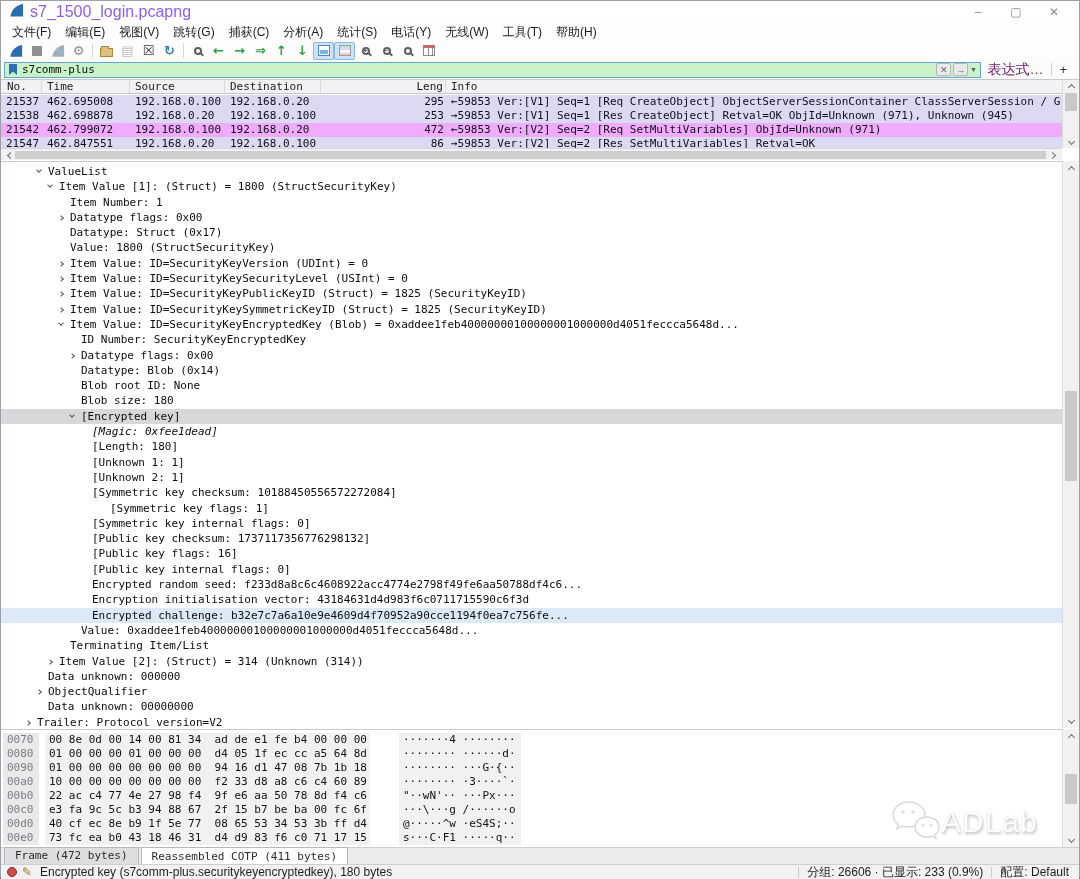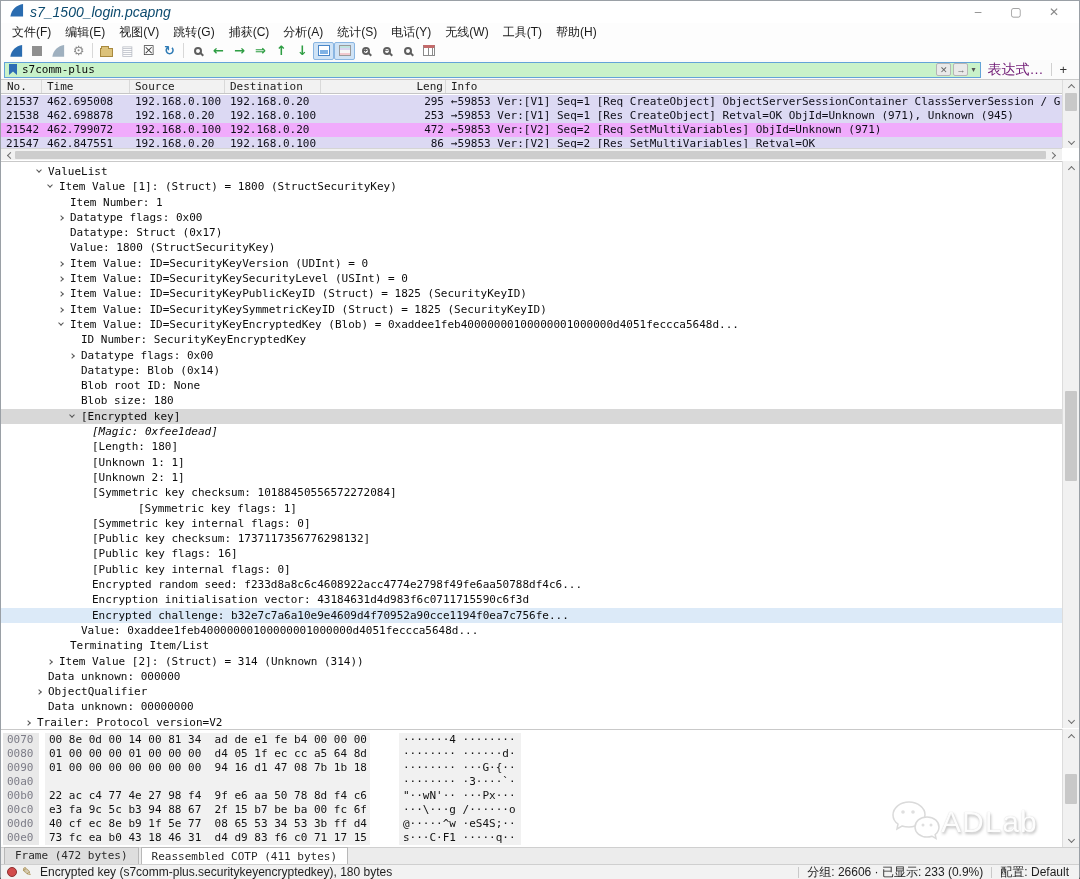--- a/index.html
+++ b/index.html
@@ -2,21 +2,21 @@
 <html><head>
 <meta charset="utf-8">
 <style>
   * { box-sizing: border-box; margin: 0; padding: 0; }
   html,body { width:1080px; height:879px; }
   body { font-family:"Liberation Sans",sans-serif; background:#fff; position:relative; overflow:hidden; }
   #window { position:absolute; inset:0; border:1px solid #9aa0a6; border-bottom:2px solid #444; background:#fff; }
 
   
   #titlebar { position:absolute; left:0; top:0; right:0; height:22px; display:flex; align-items:center; padding-left:8px; background:#fff; }
-  #titlebar .title { font-size:14px; color:#0c4a6e; margin-left:6px;font-style:italic; }
+  #titlebar .title { font-size:16px; color:#8b5cf6; margin-left:6px; }
   .winbtns { position:absolute; right:6px; top:0; height:22px; display:flex; }
   .winbtn { width:38px; height:22px; display:flex; align-items:center; justify-content:center; color:#8a8a8a; font-size:12px; }
   .finsvg { display:inline-block; }
 
   
   #menubar { position:absolute; left:0; top:22px; right:0; height:18px; display:flex; align-items:center; padding-left:4px; background:#fdfdfd; }
   .menu-item { font-size:12px; color:#1b1b1b; padding:1px 7px; white-space:nowrap; }
 
   
   #toolbar { position:absolute; left:0; top:40px; right:0; height:19px; display:flex; align-items:center; padding-left:4px; background:#fdfdfd; }
@@ -313,21 +313,21 @@
       <div class="trow"><span class="texp" style="left: 69px;"><span class="chev right" style="width:4px;height:4px;"></span></span><span style="padding-left: 80px;">Datatype flags: 0x00</span></div>
       <div class="trow"><span style="padding-left: 80px;">Datatype: Blob (0x14)</span></div>
       <div class="trow"><span style="padding-left: 80px;">Blob root ID: None</span></div>
       <div class="trow"><span style="padding-left: 80px;">Blob size: 180</span></div>
       <div class="trow hl-gray"><span class="texp" style="left: 69px;"><span class="chev down" style="width:4px;height:4px;"></span></span><span style="padding-left: 80px;">[Encrypted key]</span></div>
       <div class="trow"><span style="padding-left: 91px; font-style: italic;">[Magic: 0xfee1dead]</span></div>
       <div class="trow"><span style="padding-left: 91px;">[Length: 180]</span></div>
       <div class="trow"><span style="padding-left: 91px;">[Unknown 1: 1]</span></div>
       <div class="trow"><span style="padding-left: 91px;">[Unknown 2: 1]</span></div>
       <div class="trow"><span style="padding-left: 91px;">[Symmetric key checksum: 10188450556572272084]</span></div>
-      <div class="trow"><span style="padding-left: 109px; margin-left: 28px;">[Symmetric key flags: 1]</span></div>
+      <div class="trow"><span style="padding-left: 109px;">[Symmetric key flags: 1]</span></div>
       <div class="trow"><span style="padding-left: 91px;">[Symmetric key internal flags: 0]</span></div>
       <div class="trow"><span style="padding-left: 91px;">[Public key checksum: 1737117356776298132]</span></div>
       <div class="trow"><span style="padding-left: 91px;">[Public key flags: 16]</span></div>
       <div class="trow"><span style="padding-left: 91px;">[Public key internal flags: 0]</span></div>
       <div class="trow"><span style="padding-left: 91px;">Encrypted random seed: f233d8a8c6c4608922acc4774e2798f49fe6aa50788df4c6...</span></div>
       <div class="trow"><span style="padding-left: 91px;">Encryption initialisation vector: 43184631d4d983f6c0711715590c6f3d</span></div>
       <div class="trow hl-blue"><span style="padding-left: 91px;">Encrypted challenge: b32e7c7a6a10e9e4609d4f70952a90cce1194f0ea7c756fe...</span></div>
       <div class="trow"><span style="padding-left: 80px;">Value: 0xaddee1feb40000000100000001000000d4051feccca5648d...</span></div>
       <div class="trow"><span style="padding-left: 69px;">Terminating Item/List</span></div>
       <div class="trow"><span class="texp" style="left: 47px;"><span class="chev right" style="width:4px;height:4px;"></span></span><span style="padding-left: 58px;">Item Value [2]: (Struct) = 314 (Unknown (314))</span></div>
@@ -346,21 +346,21 @@
       </span>
   </div>
 
   <div id="hex">
     <div id="hex-offbg"></div>
       <div id="hex-bytebg"></div>
       <div id="hex-ascbg"></div>
   <div class="hrow" style="top: 3px; left: 0px; right: 0px;"><span class="hoff">0070</span><span class="hbytes">00 8e 0d 00 14 00 81 34  ad de e1 fe b4 00 00 00</span><span class="hascii">·······4 ········</span></div>
       <div class="hrow" style="top: 17px; left: 0px; right: 0px;"><span class="hoff">0080</span><span class="hbytes">01 00 00 00 01 00 00 00  d4 05 1f ec cc a5 64 8d</span><span class="hascii">········ ······d·</span></div>
       <div class="hrow" style="top: 31px; left: 0px; right: 0px;"><span class="hoff">0090</span><span class="hbytes">01 00 00 00 00 00 00 00  94 16 d1 47 08 7b 1b 18</span><span class="hascii">········ ···G·{··</span></div>
-      <div class="hrow" style="top: 45px; left: 0px; right: 0px;"><span class="hoff">00a0</span><span class="hascii">········ ·3····`·</span></div>
+      <div class="hrow" style="top: 45px; left: 0px; right: 0px;"><span class="hoff">00a0</span><span class="hbytes">10 00 00 00 00 00 00 00  f2 33 d8 a8 c6 c4 60 89</span><span class="hascii">········ ·3····`·</span></div>
       <div class="hrow" style="top: 59px; left: 0px; right: 0px;"><span class="hoff">00b0</span><span class="hbytes">22 ac c4 77 4e 27 98 f4  9f e6 aa 50 78 8d f4 c6</span><span class="hascii">"··wN'·· ···Px···</span></div>
       <div class="hrow" style="top: 73px; left: 0px; right: 0px;"><span class="hoff">00c0</span><span class="hbytes">e3 fa 9c 5c b3 94 88 67  2f 15 b7 be ba 00 fc 6f</span><span class="hascii">···\···g /······o</span></div>
       <div class="hrow" style="top: 87px; left: 0px; right: 0px;"><span class="hoff">00d0</span><span class="hbytes">40 cf ec 8e b9 1f 5e 77  08 65 53 34 53 3b ff d4</span><span class="hascii">@·····^w ·eS4S;··</span></div>
       <div class="hrow" style="top: 101px; left: 0px; right: 0px;"><span class="hoff">00e0</span><span class="hbytes">73 fc ea b0 43 18 46 31  d4 d9 83 f6 c0 71 17 15</span><span class="hascii">s···C·F1 ·····q··</span></div>
     </div>
   <div class="vscroll" style="top:728px; height:118px; right:0;">
     <span class="sbtn" style="top:1px;">
         <span class="chev up"></span>
       </span>
     <span class="thumb" style="top:45px; height:30px;"></span>

